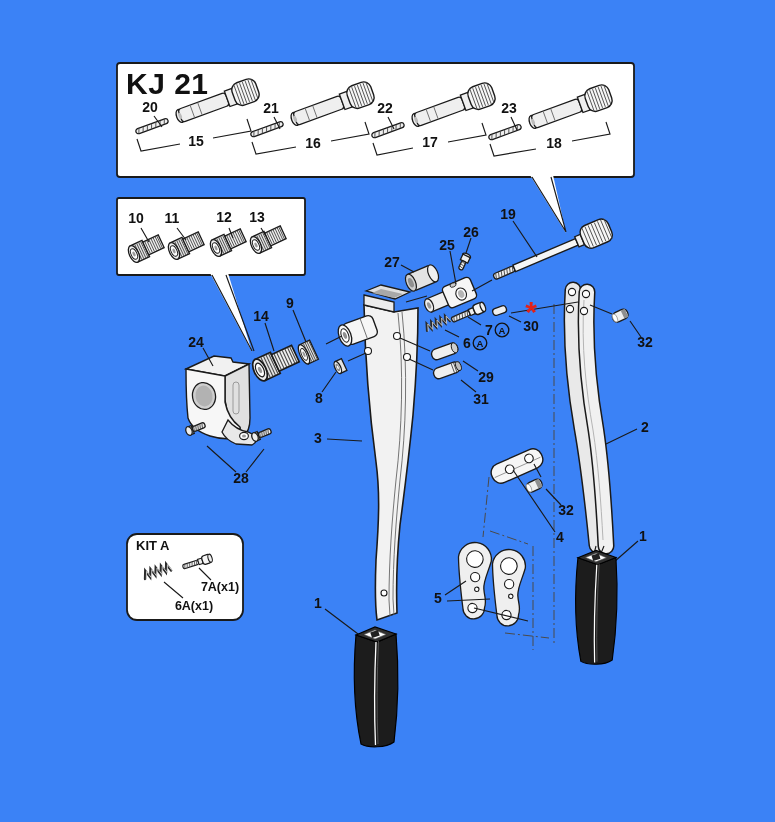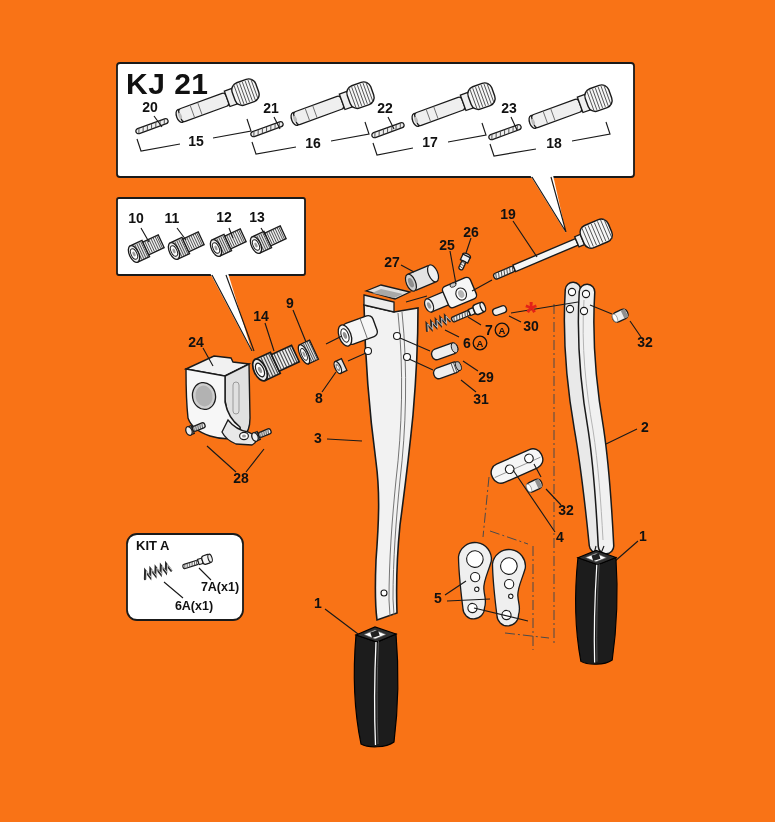--- a/index.html
+++ b/index.html
@@ -1,16 +1,16 @@
 <!DOCTYPE html>
 <html><head>
 <meta charset="utf-8">
 <style>
   html,body{margin:0;padding:0;background:#fff;}
-  #stage{width:775px;height:822px;background:#f97316;position:relative;font-family:"Liberation Sans",sans-serif;}
+  #stage{width:775px;height:822px;background:#3b82f6;position:relative;font-family:"Liberation Sans",sans-serif;}
   svg{display:block}
   .pf{fill:#efefef;stroke:#1a1a1a;stroke-width:1.3}
   .pf2{fill:#e3e3e3;stroke:#1a1a1a;stroke-width:1.3}
   .pf3{fill:#f6f6f6;stroke:#1a1a1a;stroke-width:1.4}
   .ln{stroke:#1a1a1a;stroke-width:1.15;fill:none}
   .thin{stroke:#6a6a6a;stroke-width:.85;fill:none}
   .knurl{stroke:#4a4a4a;stroke-width:.85;fill:none}
   .hole{fill:#fff;stroke:#1a1a1a;stroke-width:1.1}
   .box{fill:#fff;stroke:#1a1a1a;stroke-width:1.8}
   .dash{stroke:#4a4a4a;stroke-width:1;fill:none;stroke-dasharray:10 3 2 3}

